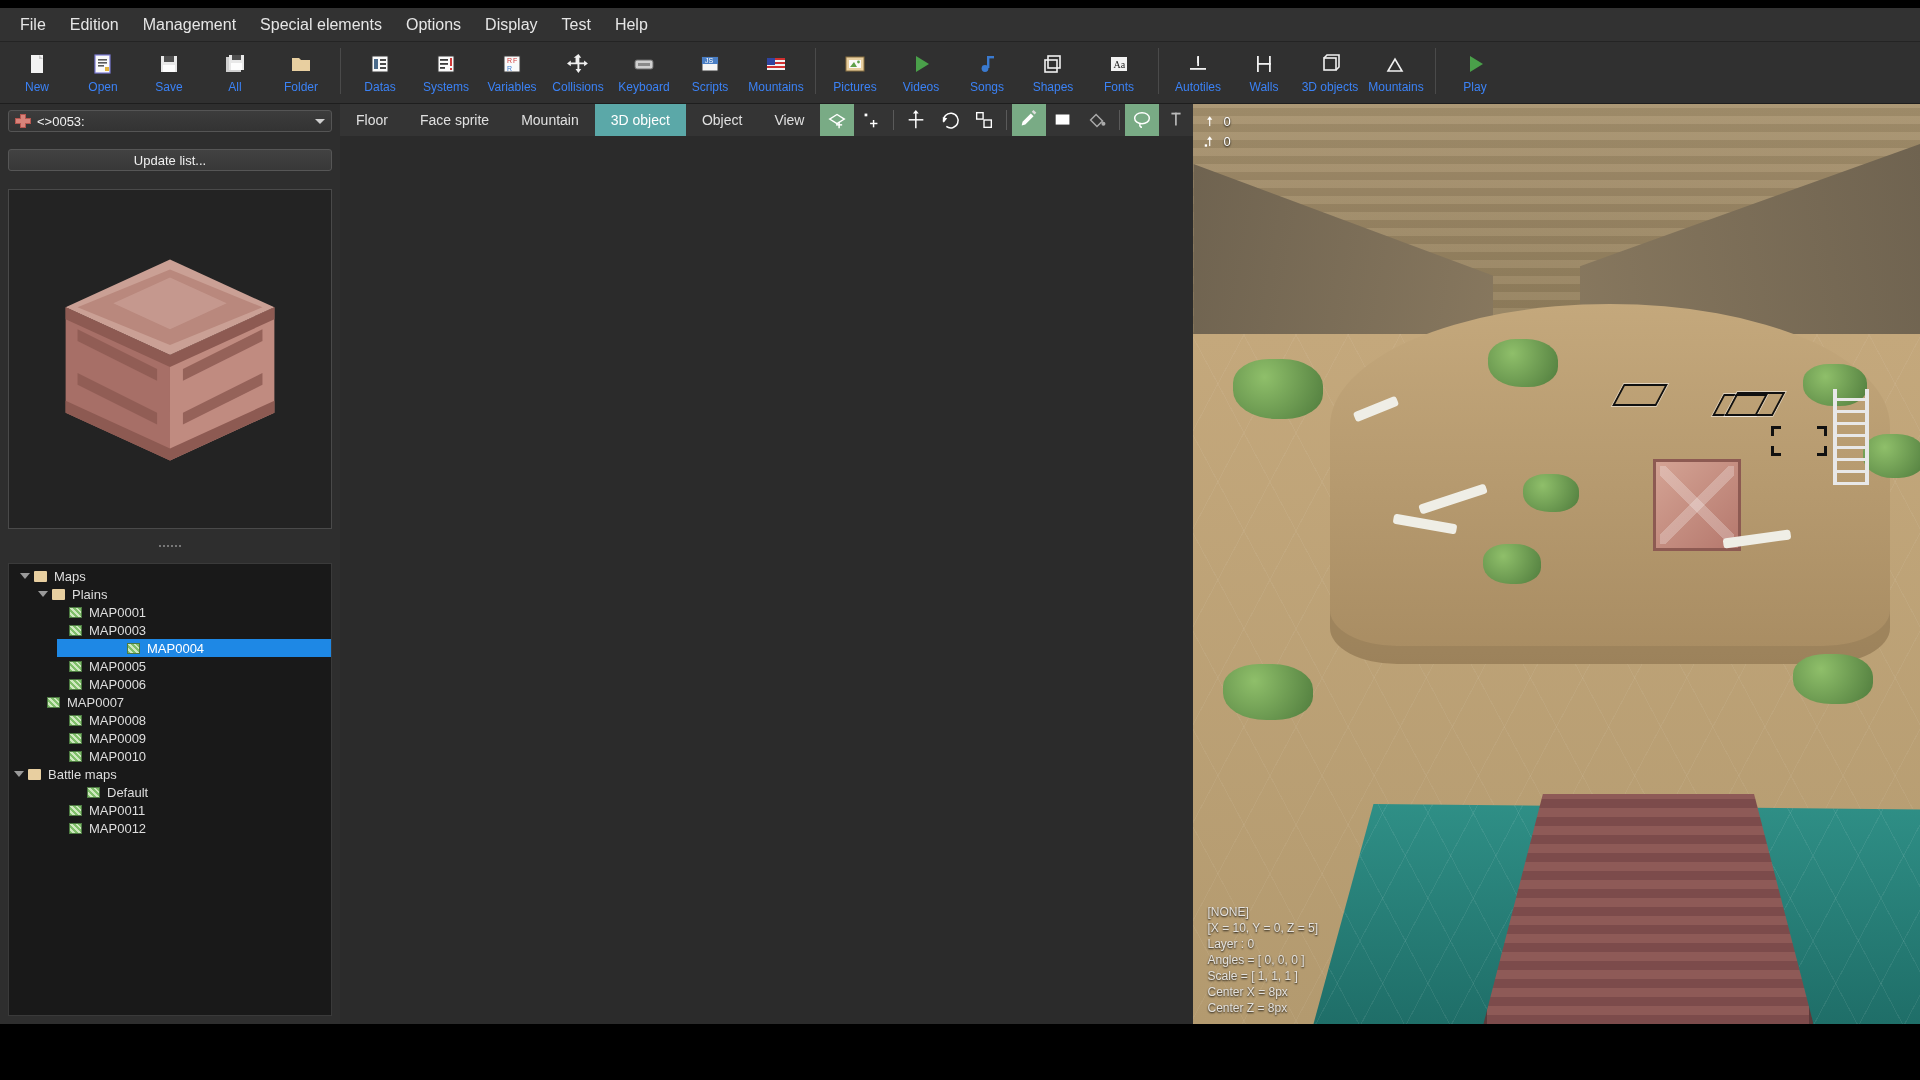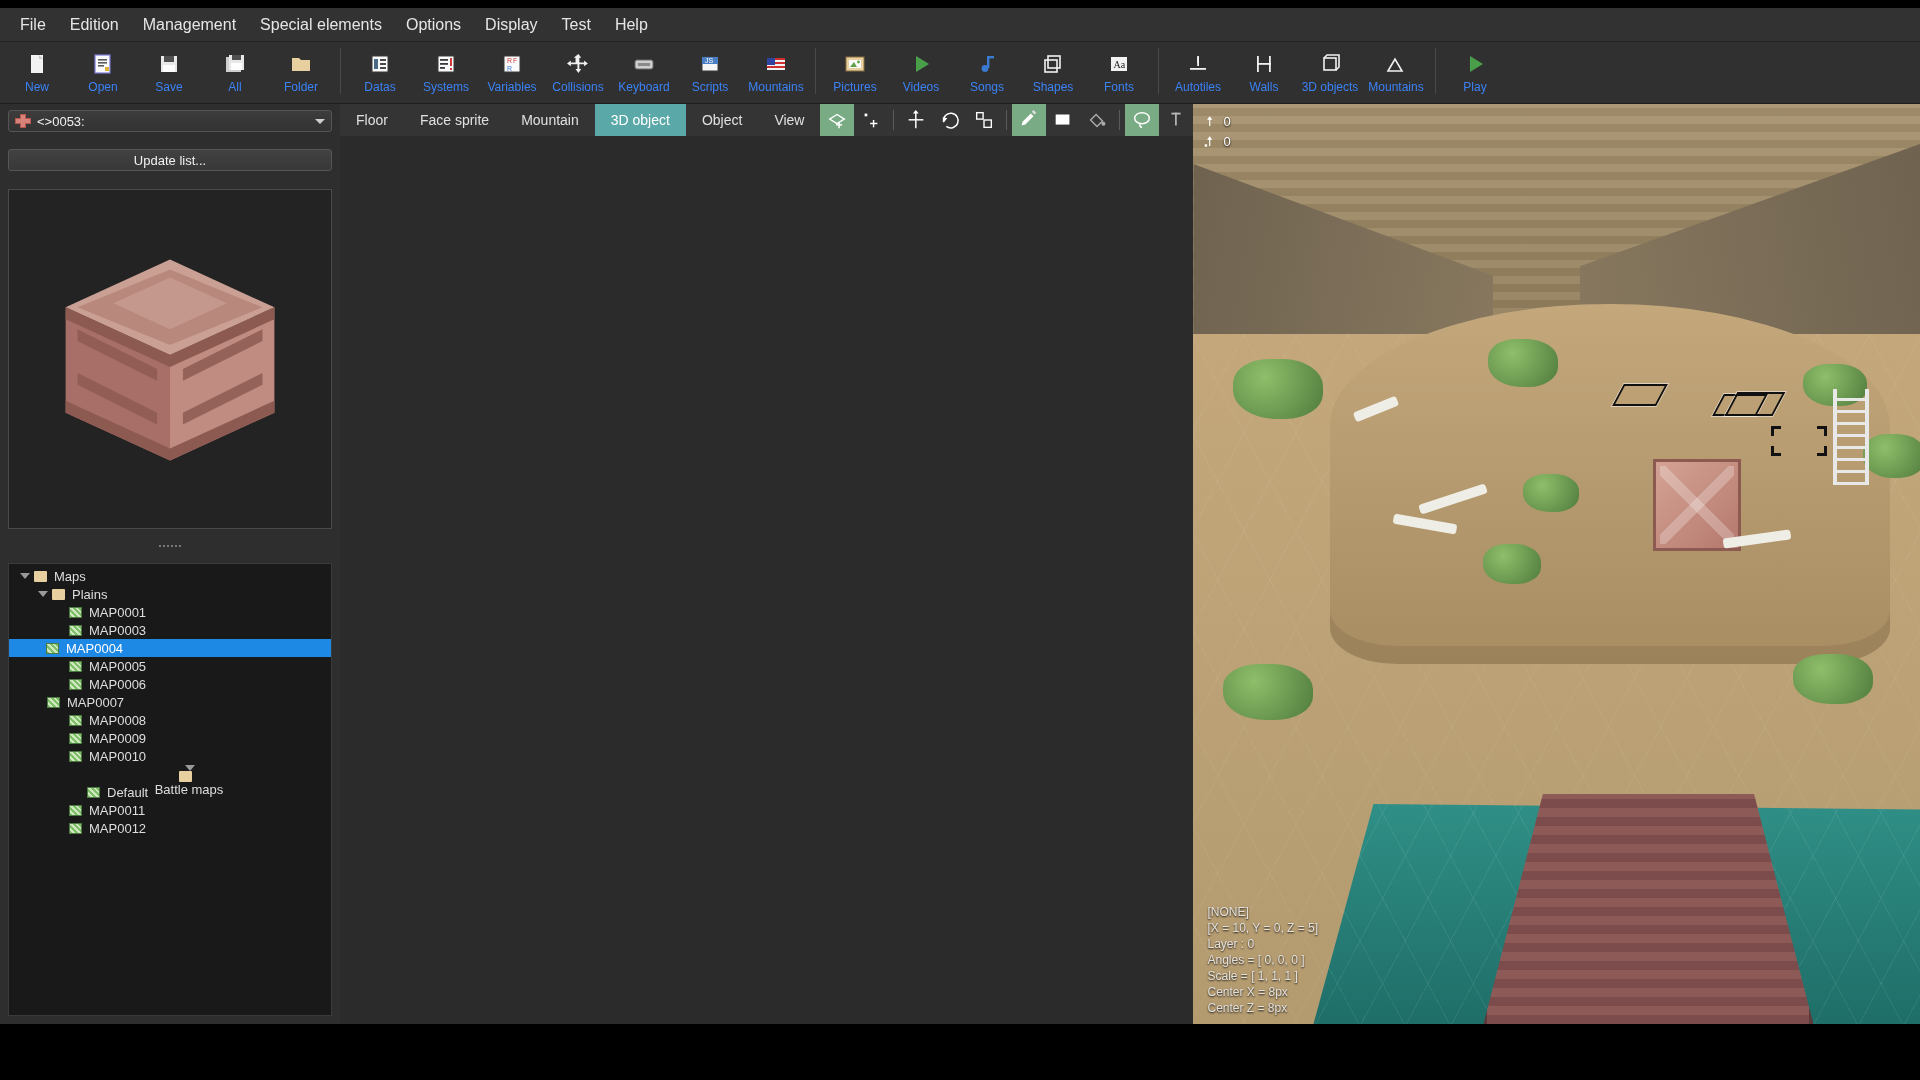--- a/index.html
+++ b/index.html
@@ -713,21 +713,21 @@
             <div class="trow" style="padding-left: 42px;">
               <span class="twist" style="margin-right: 4px;"></span>
               <span class="tico map"></span>
               <span class="tlab">MAP0001</span>
             </div>
             <div class="trow" style="padding-left: 42px;">
               <span class="twist" style="margin-right: 4px;"></span>
               <span class="tico map"></span>
               <span class="tlab">MAP0003</span>
             </div>
-            <div class="trow sel" style="padding-left: 19px;">
+            <div class="trow sel" style="padding-left: 52px; margin-left: 48px;">
               <span class="twist" style="margin-right: 4px;"></span>
               <span class="tico map"></span>
               <span class="tlab">MAP0004</span>
             </div>
             <div class="trow" style="padding-left: 42px;">
               <span class="twist" style="margin-right: 4px;"></span>
               <span class="tico map"></span>
               <span class="tlab">MAP0005</span>
             </div>
             <div class="trow" style="padding-left: 42px;">
@@ -748,21 +748,21 @@
             <div class="trow" style="padding-left: 42px;">
               <span class="twist" style="margin-right: 4px;"></span>
               <span class="tico map"></span>
               <span class="tlab">MAP0009</span>
             </div>
             <div class="trow" style="padding-left: 42px;">
               <span class="twist" style="margin-right: 4px;"></span>
               <span class="tico map"></span>
               <span class="tlab">MAP0010</span>
             </div>
-            <div class="trow" style="padding-left: 42px; flex-direction: column;">
+            <div class="trow" style="">
               <span class="twist open"></span>
               <span class="tico folder"></span>
               <span class="tlab">Battle maps</span>
             </div>
             <div class="trow" style="padding-left: 60px;">
               <span class="twist" style="margin-right: 4px;"></span>
               <span class="tico map"></span>
               <span class="tlab">Default</span>
             </div>
             <div class="trow" style="padding-left: 42px;">

